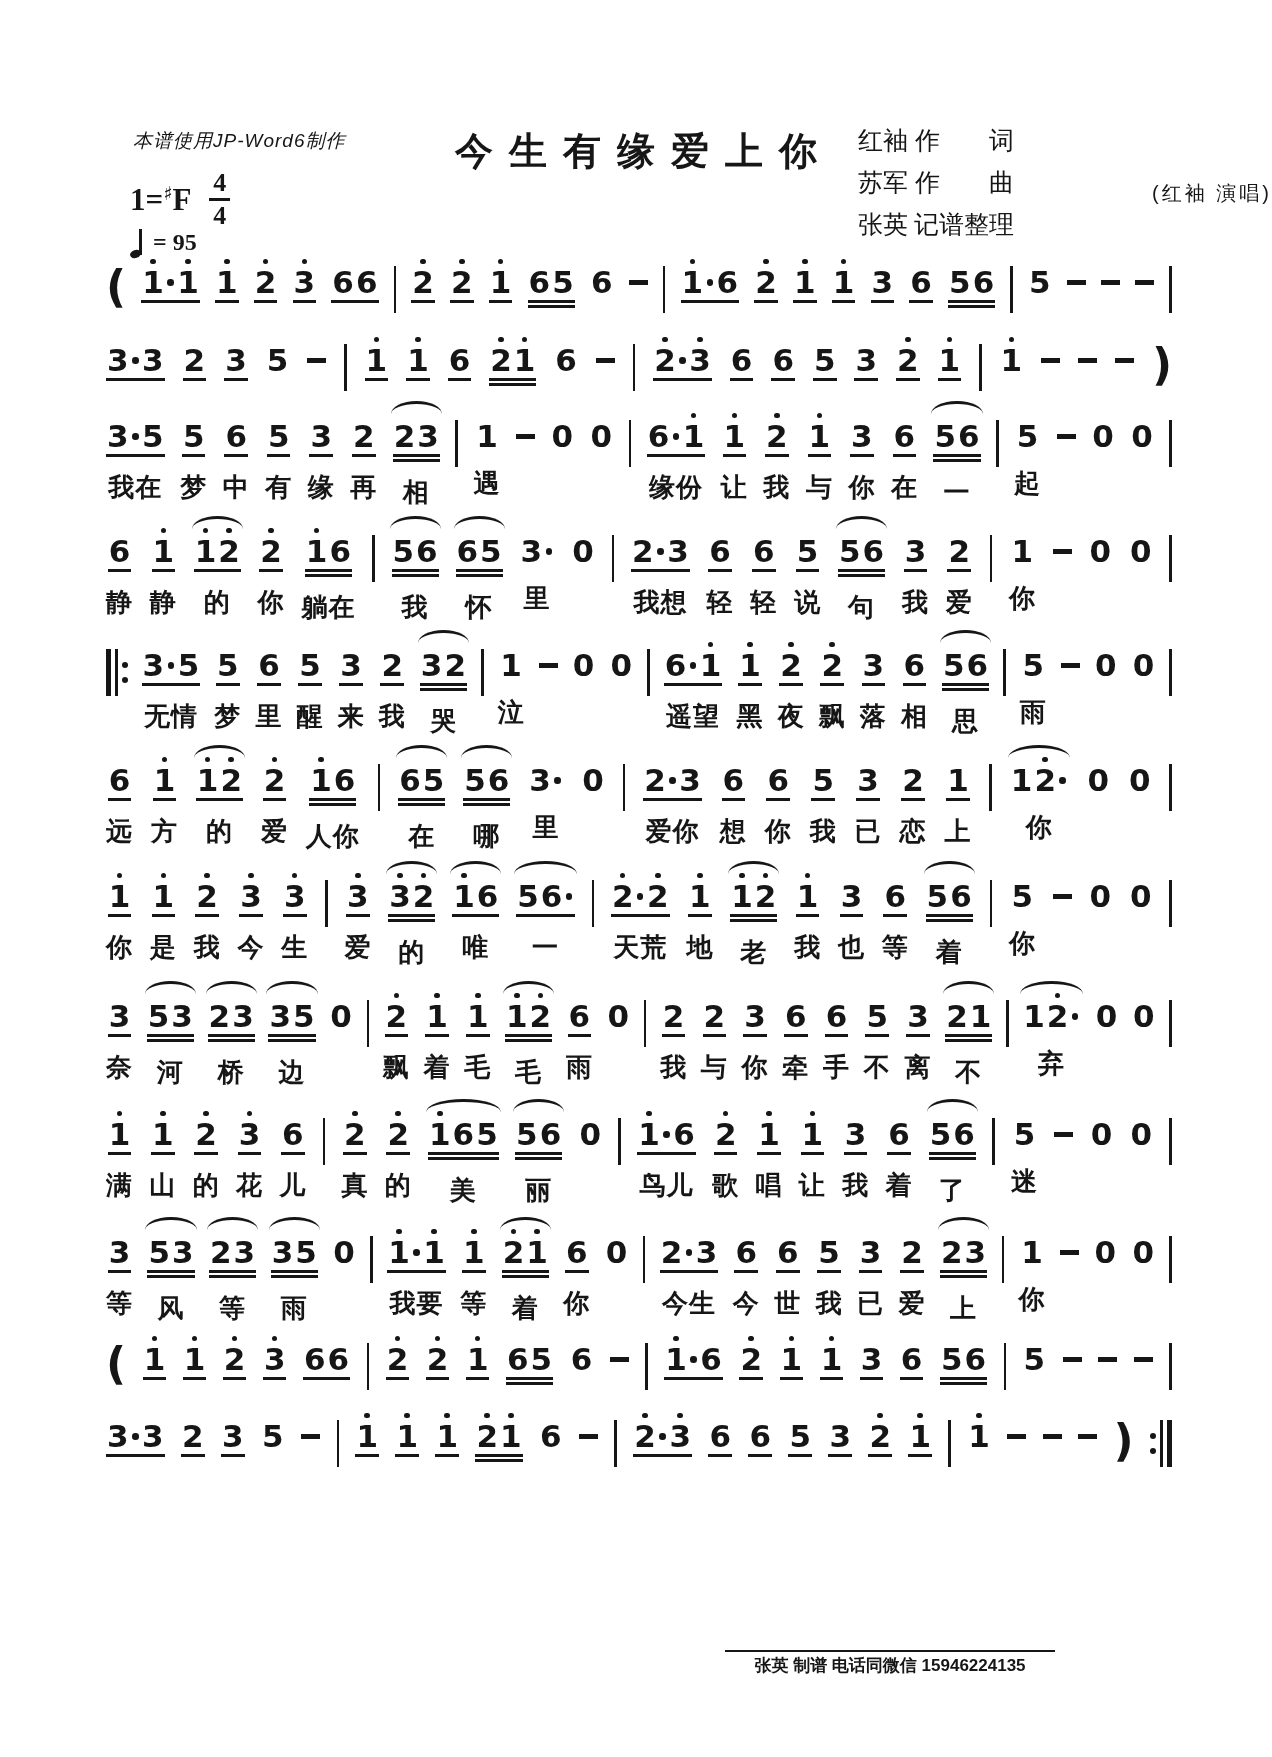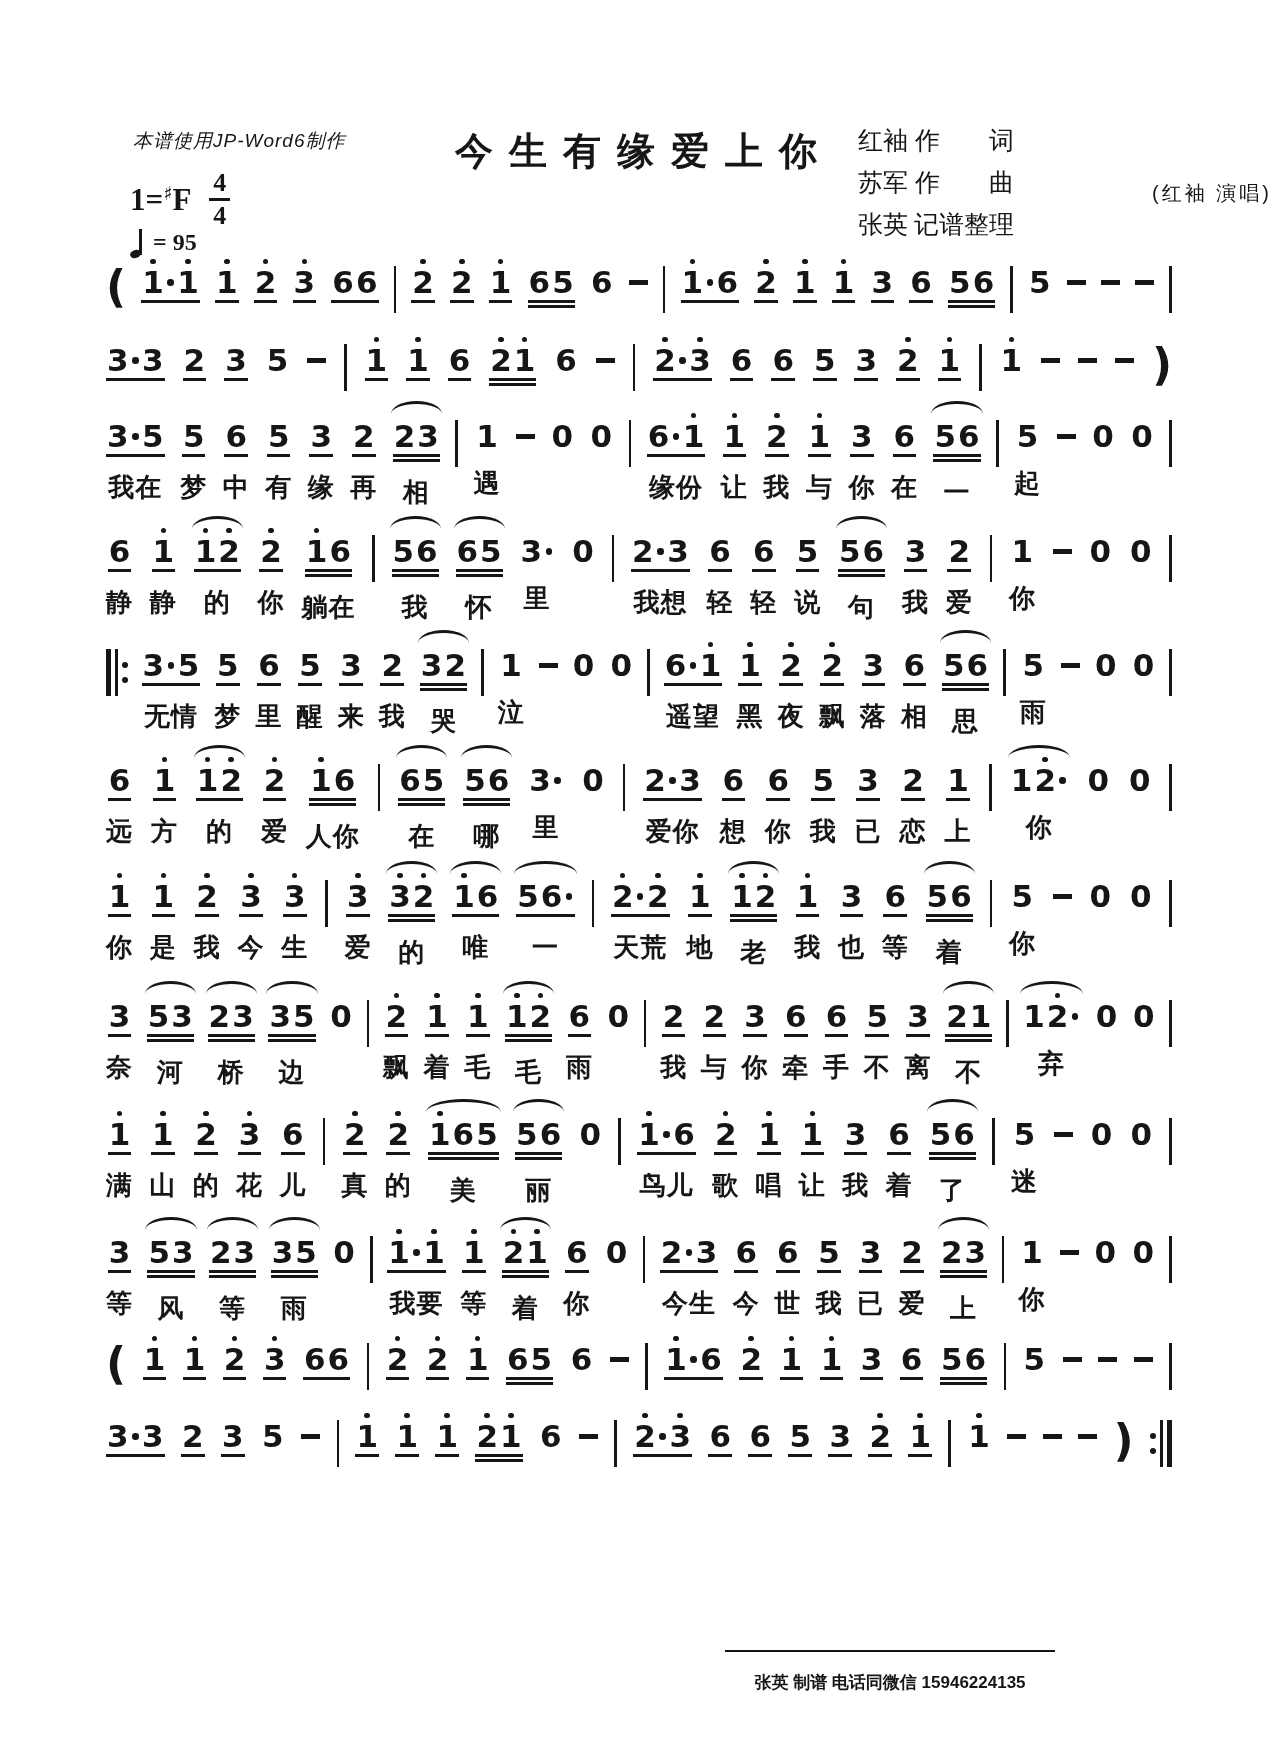--- a/index.html
+++ b/index.html
@@ -55,21 +55,21 @@
   .dash { width:19px; height:4.5px; background:#161616; margin-top:24px; }
   .rpt { display:flex; align-items:center; gap:4px; margin-top:10px; height:47px; }
   .rbthick { width:5px; height:47px; background:#161616; }
   .rbthin  { width:2.5px; height:47px; background:#161616; }
   .rdots { display:flex; flex-direction:column; gap:9px; }
   .rdots span { width:6px; height:6px; border-radius:50%; background:#161616; }
   .lyr { margin-top:13px; font-size:26px; font-weight:bold; white-space:nowrap; letter-spacing:1px; }
   
   .footer { position:absolute; left:725px; top:1650px; width:330px;
             border-top:2.5px solid #161616; text-align:center; font-size:17px;
-            padding-top:19px; font-weight:bold; }
+            padding-top:2px; font-weight:bold; }
 </style>
 </head>
 <body>
 
 <div>
   <div class="maker">本谱使用JP-Word6制作</div>
   <div class="title">今生有缘爱上你</div>
   <div class="subtitle">(红袖 演唱)</div>
 
   <div class="credits" id="credits">

